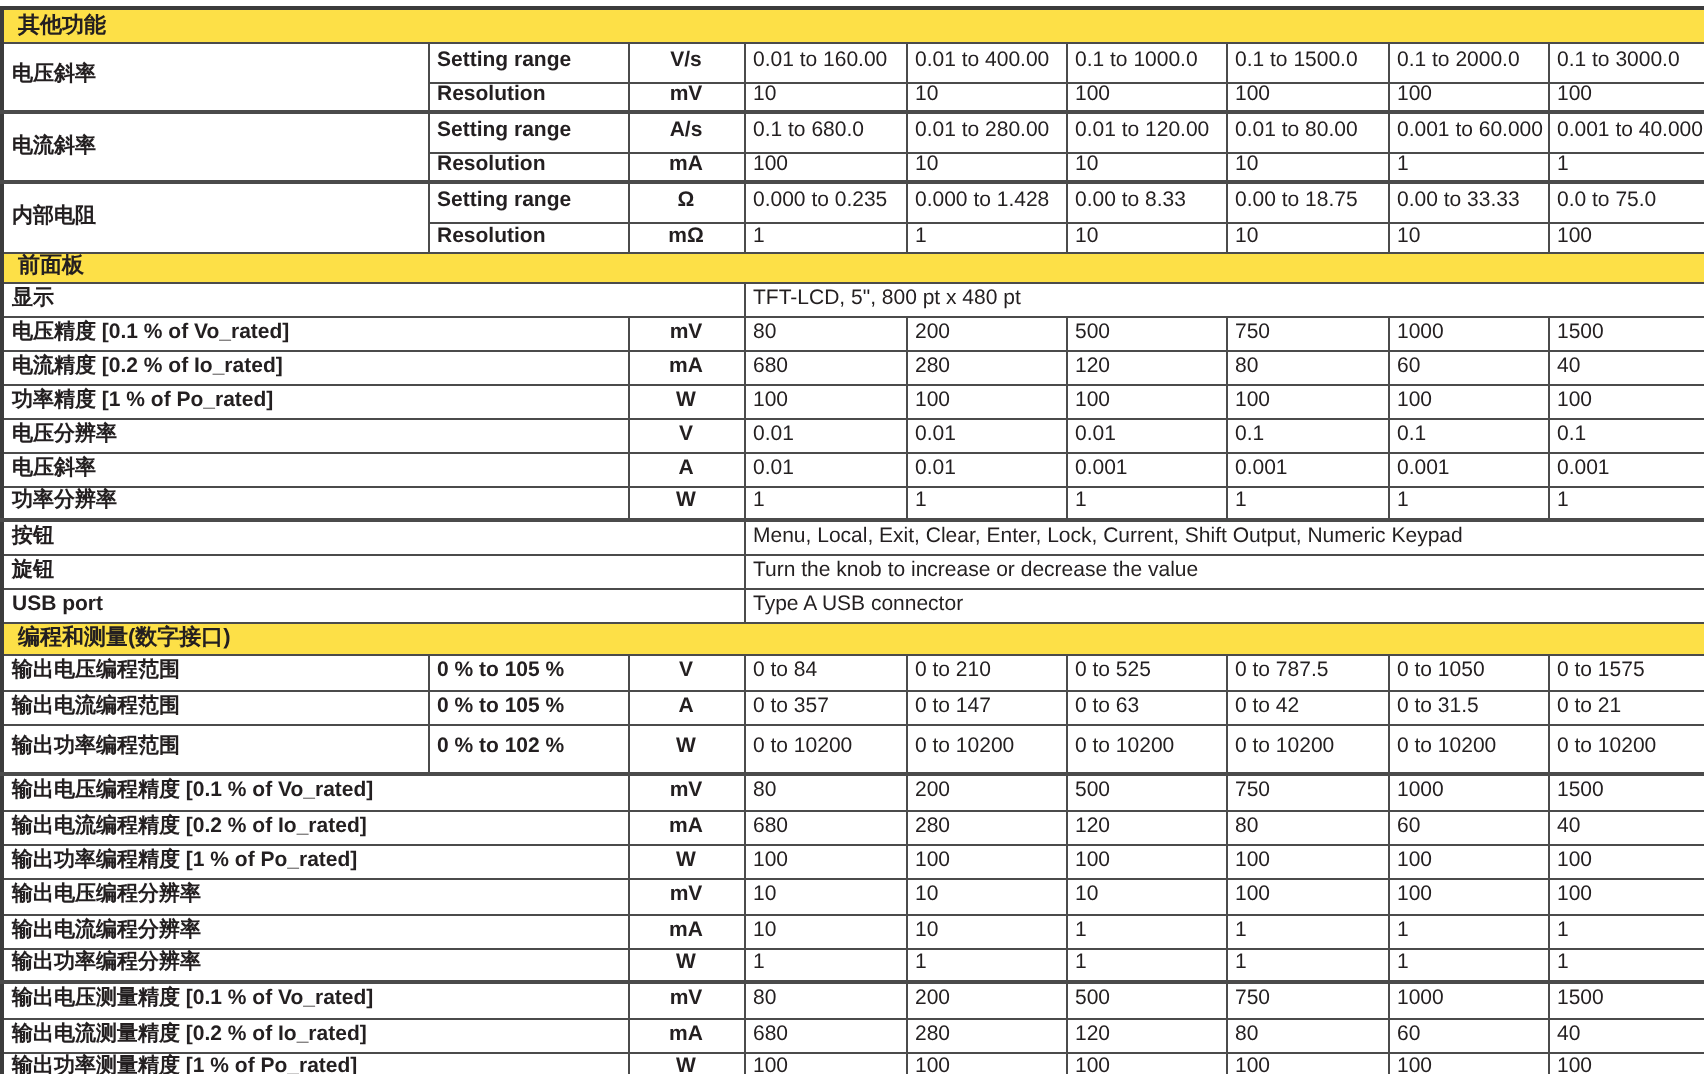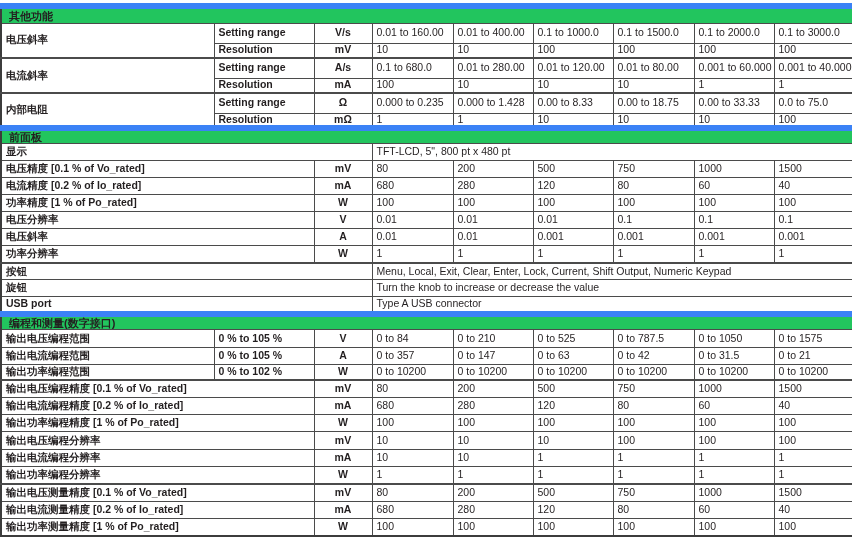--- a/index.html
+++ b/index.html
@@ -25,25 +25,25 @@
     color: #231f20;
     padding: 0 4px;
     white-space: nowrap;
     overflow: hidden;
     vertical-align: middle;
     background: #ffffff;
   }
   #spec-table td.b { font-weight: 700; }
   #spec-table td.unit { text-align: center; padding: 0 2px; font-weight: bold; }
   #spec-table tr.section-row td {
-    background: #22c55e;
+    background: #fde047;
     font-weight: 700;
     font-size: 11px;
     padding-left: 7px;
-    border-top: 6px solid #3b82f6;
+    border-top: 1px solid #3b82f6;
     border-bottom: 1px solid #4b4b4b;
   }
   #spec-table tr.group-top td { border-top-width: 2px; }
 </style>
 </head>
 <body>
 
 <table id="spec-table">
   <colgroup>
       <col style="width: 213px;">
@@ -220,21 +220,21 @@
         <td class="b">输出电流编程范围</td>
         <td class="b">0 % to 105 %</td>
         <td class=" unit">A</td>
         <td class="">0 to 357</td>
         <td class="">0 to 147</td>
         <td class="">0 to 63</td>
         <td class="">0 to 42</td>
         <td class="">0 to 31.5</td>
         <td class="">0 to 21</td>
       </tr>
-      <tr style="height: 15px;">
+      <tr style="height: 25px;">
         <td class="b">输出功率编程范围</td>
         <td class="b">0 % to 102 %</td>
         <td class=" unit">W</td>
         <td class="">0 to 10200</td>
         <td class="">0 to 10200</td>
         <td class="">0 to 10200</td>
         <td class="">0 to 10200</td>
         <td class="">0 to 10200</td>
         <td class="">0 to 10200</td>
       </tr>

